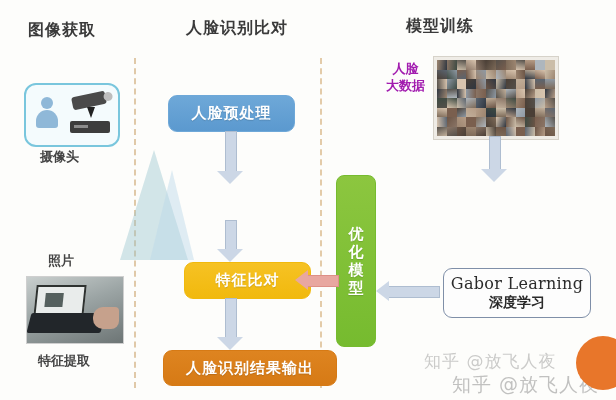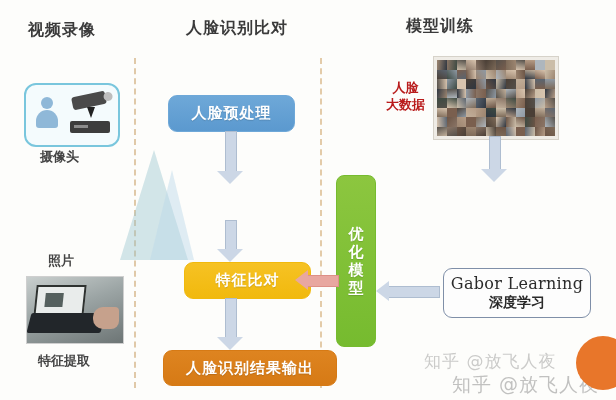--- a/index.html
+++ b/index.html
@@ -255,24 +255,24 @@
     outline: 1px solid #d6d2c9;
     display: grid;
     grid-template-columns: repeat(12, 1fr);
     grid-template-rows: repeat(8, 1fr);
     overflow: hidden;
   }
   #face-grid i { display: block; }
 
   #label-bigdata {
     position: absolute;
-    left: 386px; top: 79px;
+    left: 386px; top: 60px;
     font-size: 13px;
     font-weight: 700;
-    color: #b91c1c;
+    color: #a21caf;
     line-height: 17px;
     text-align: center;
     white-space: pre-line;
   }
 
   #arrow-grid-down {
     position: absolute;
     left: 481px; top: 136px;
     width: 26px; height: 46px;
   }
@@ -427,21 +427,21 @@
     width: 54px; height: 54px;
     background: #e8762a;
     border-radius: 50%;
   }
 </style>
 </head>
 <body>
 
 <div id="stage">
 
-  <div class="col-head" id="head-capture">视频录像</div>
+  <div class="col-head" id="head-capture">图像获取</div>
   <div class="col-head" id="head-compare">人脸识别比对</div>
   <div class="col-head" id="head-train">模型训练</div>
 
   <div class="vdash" id="dash-1"></div>
   <div class="vdash" id="dash-2"></div>
 
   <div id="tri-deco"></div>
   <div id="tri-deco2"></div>
 
   <div id="camera-box">

